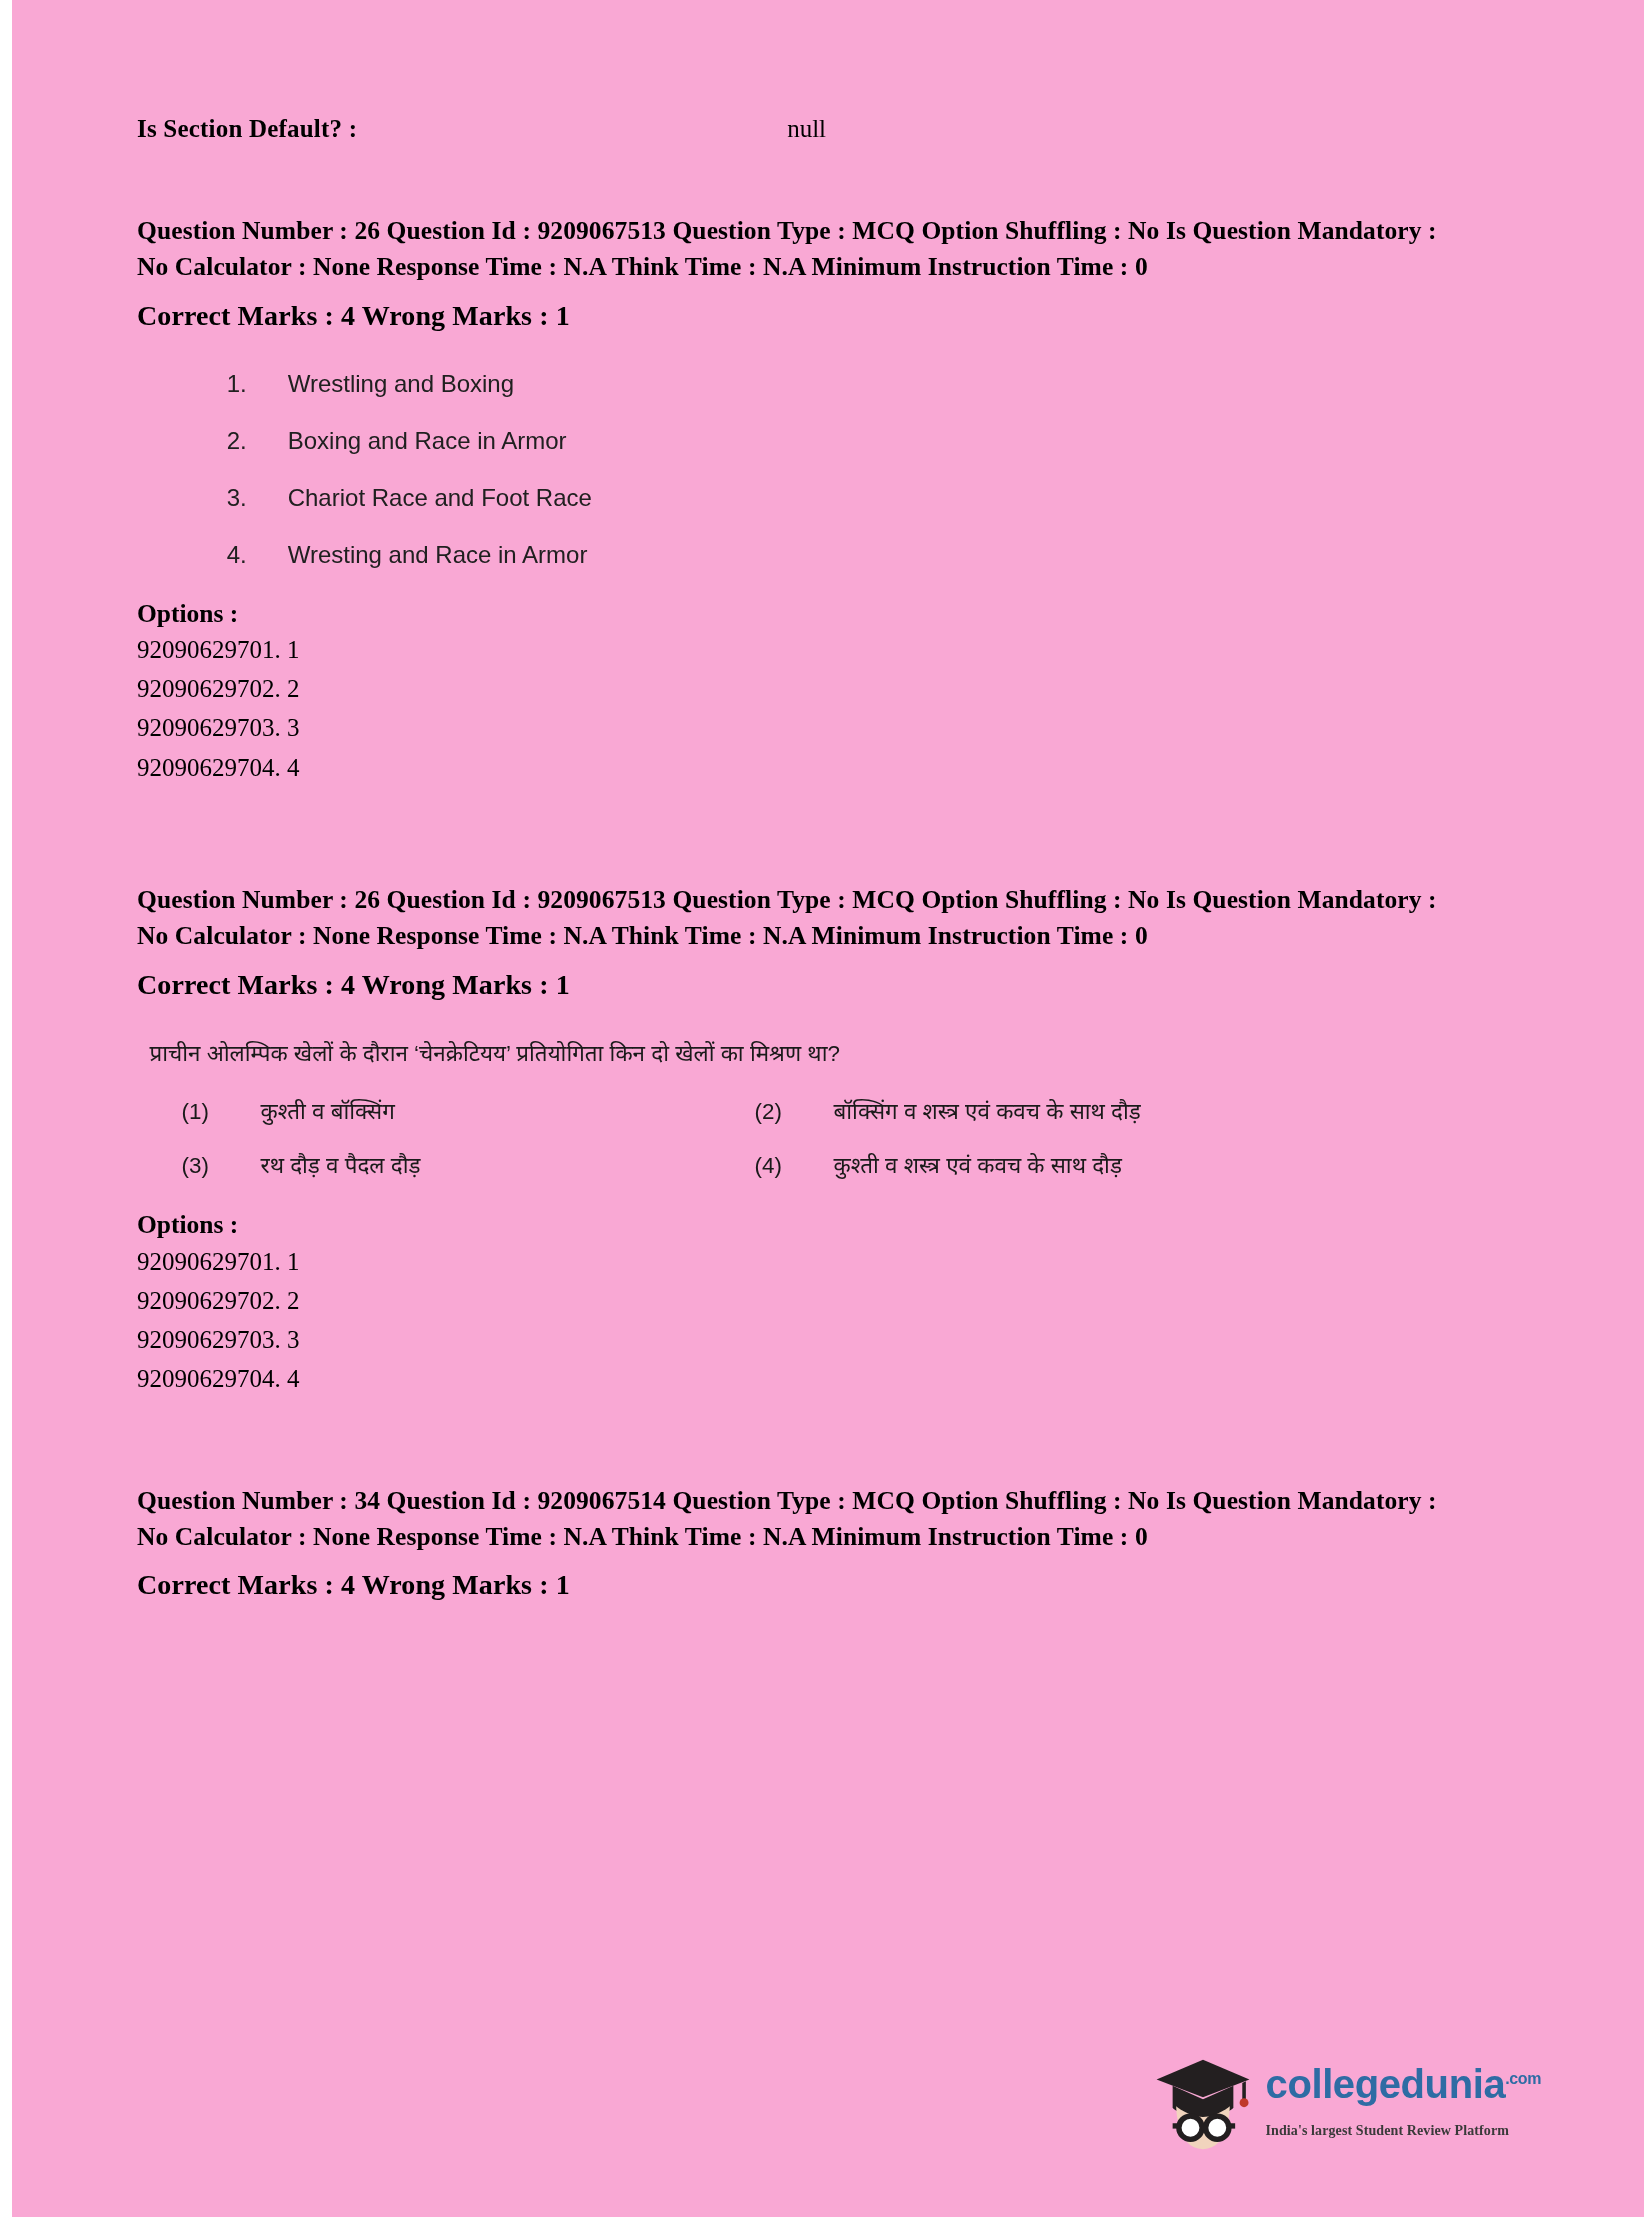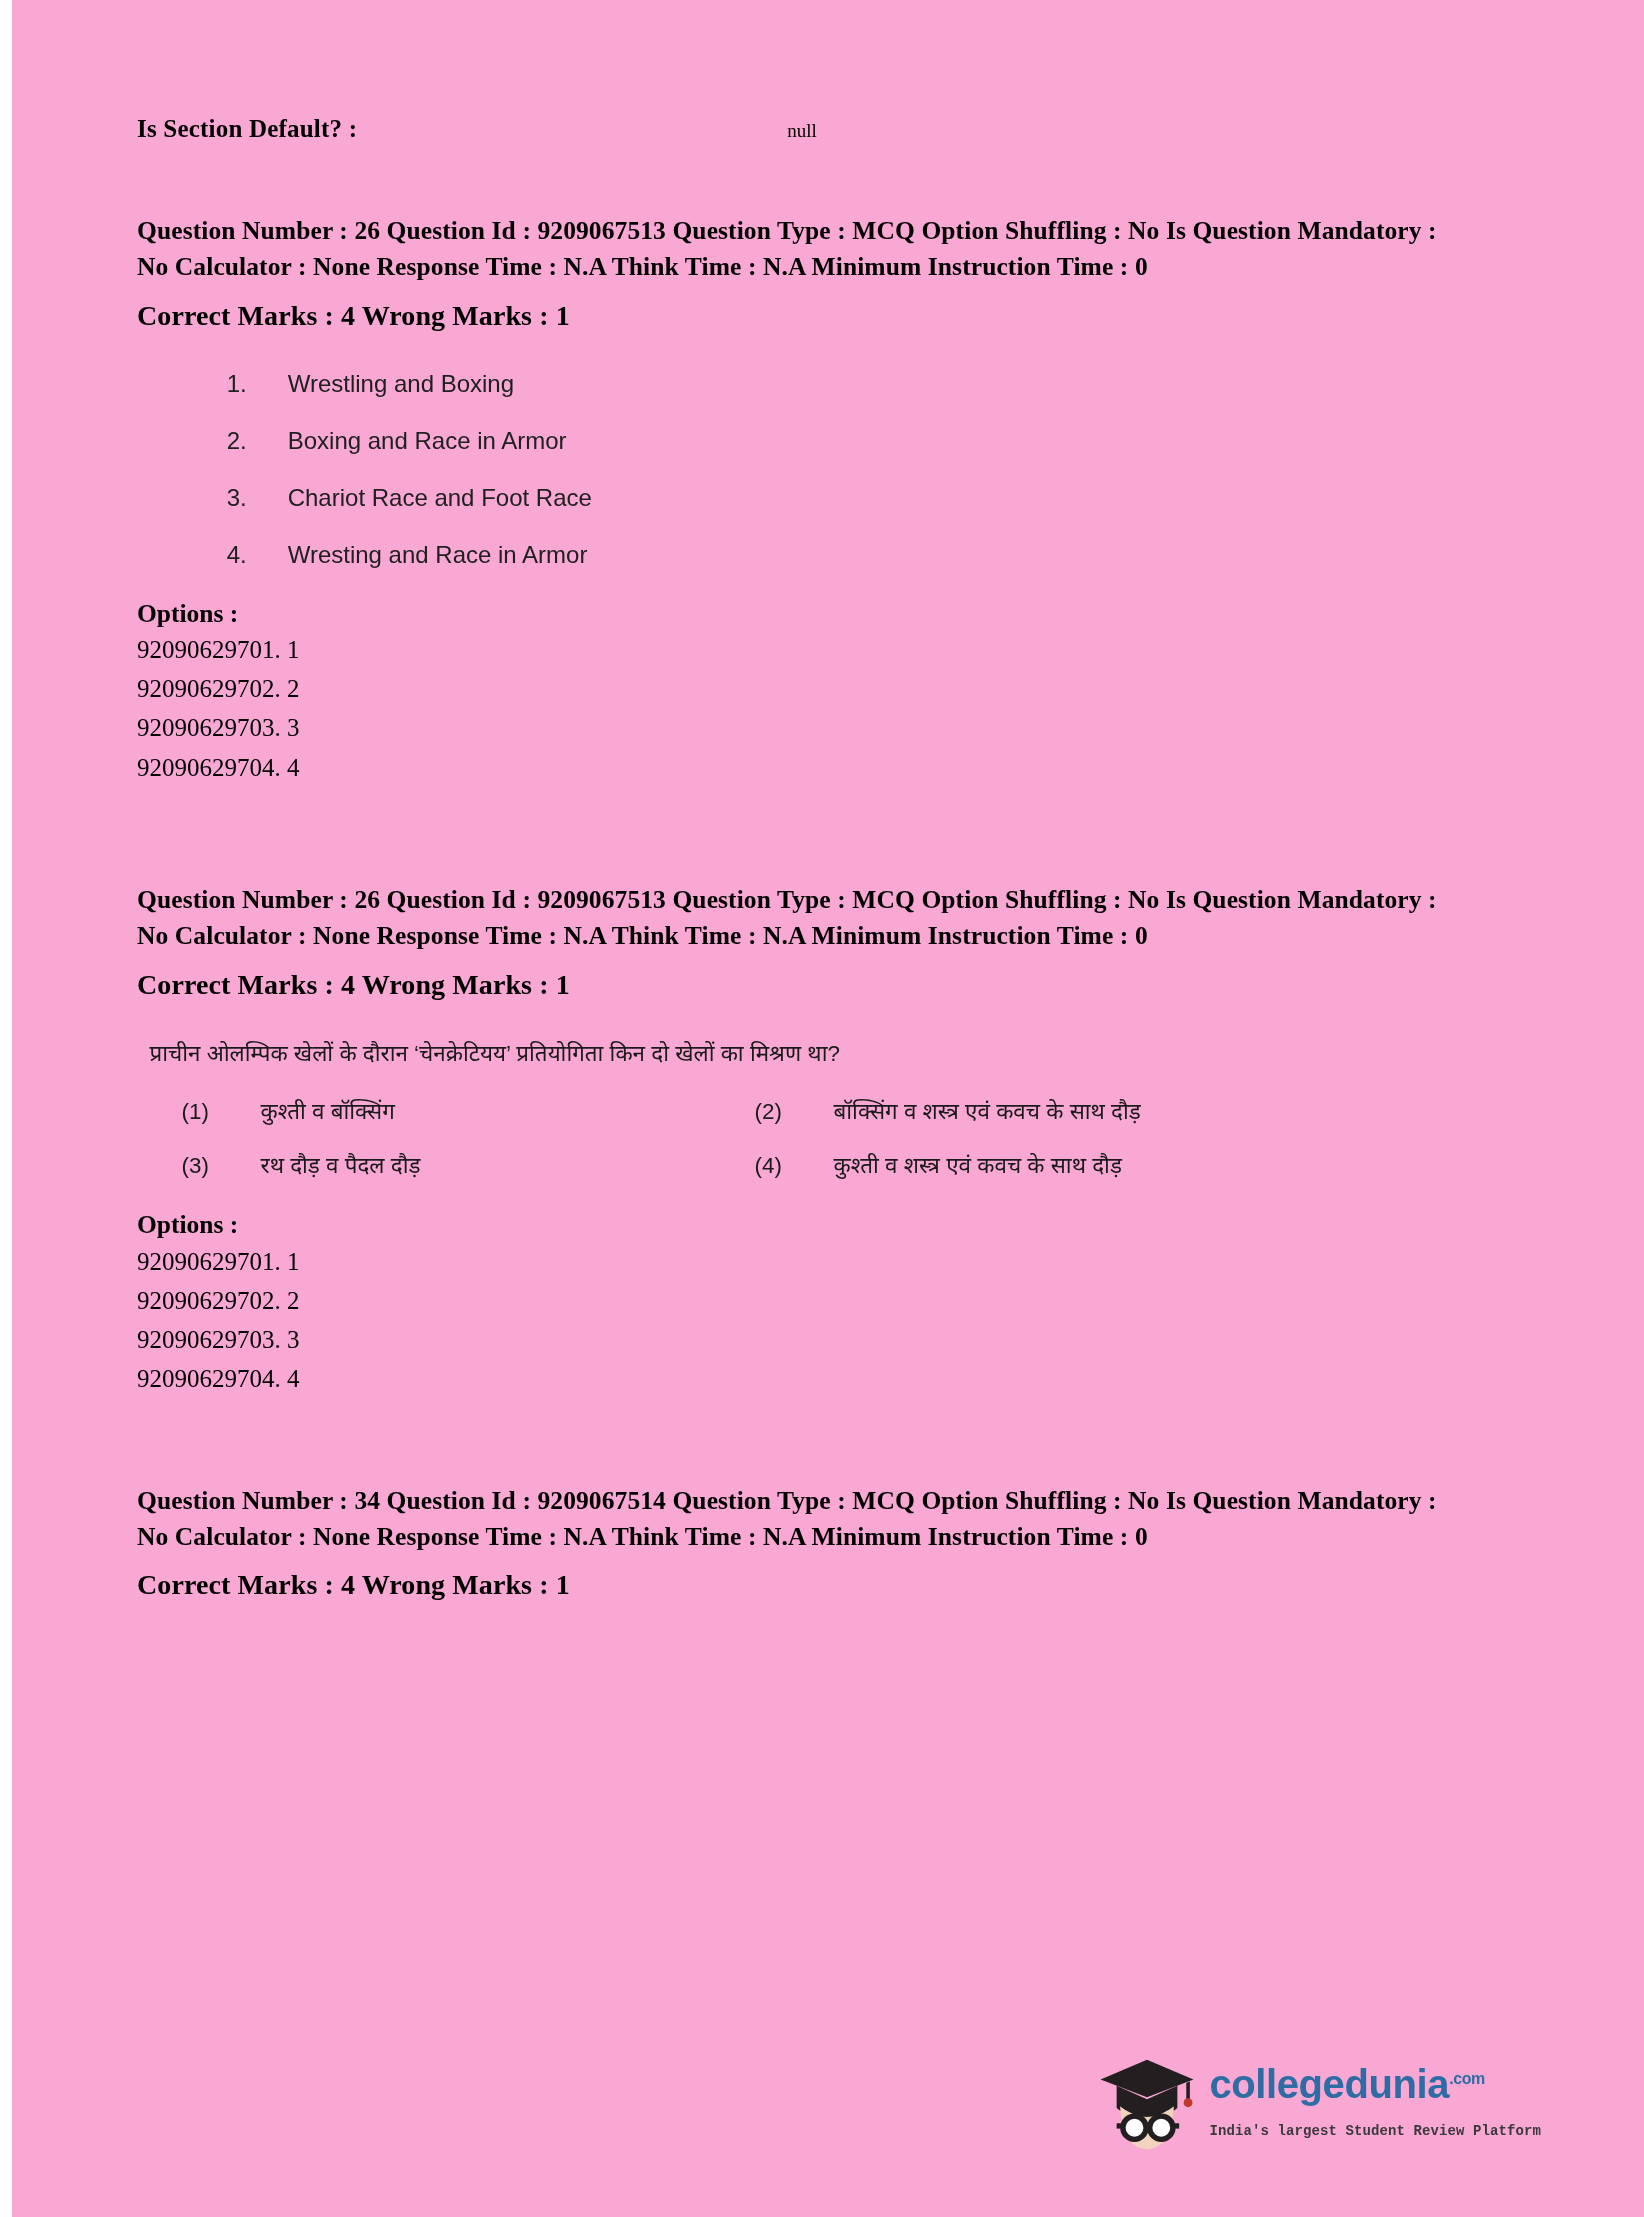--- a/index.html
+++ b/index.html
@@ -34,21 +34,21 @@
     display: flex;
     align-items: baseline;
     margin-bottom: 70px;
   }
   .section-default-label {
     font-weight: bold;
     font-size: 25px;
     letter-spacing: 0.2px;
   }
   .section-default-value {
-    font-size: 19px;
+    font-size: 25px;
     margin-left: 430px;
   }
 
   
   .meta-block {
     font-weight: bold;
     font-size: 25.5px;
     line-height: 1.42;
     letter-spacing: 0.1px;
     width: 1317px;
@@ -160,21 +160,21 @@
     color: #2e6ca4;
     letter-spacing: -0.4px;
     line-height: 1;
   }
   .logo-word .dotcom {
     font-size: 16px;
     vertical-align: super;
     color: #2e6ca4;
   }
   .logo-tag {
-    font-family: Liberation Mono, monospace;
+    font-family: Liberation Serif, serif;
     font-size: 14px;
     font-weight: bold;
     color: #3a3a3a;
     margin-top: 19px;
     letter-spacing: 0.1px;
   }
 </style>
 </head>
 <body>
 

